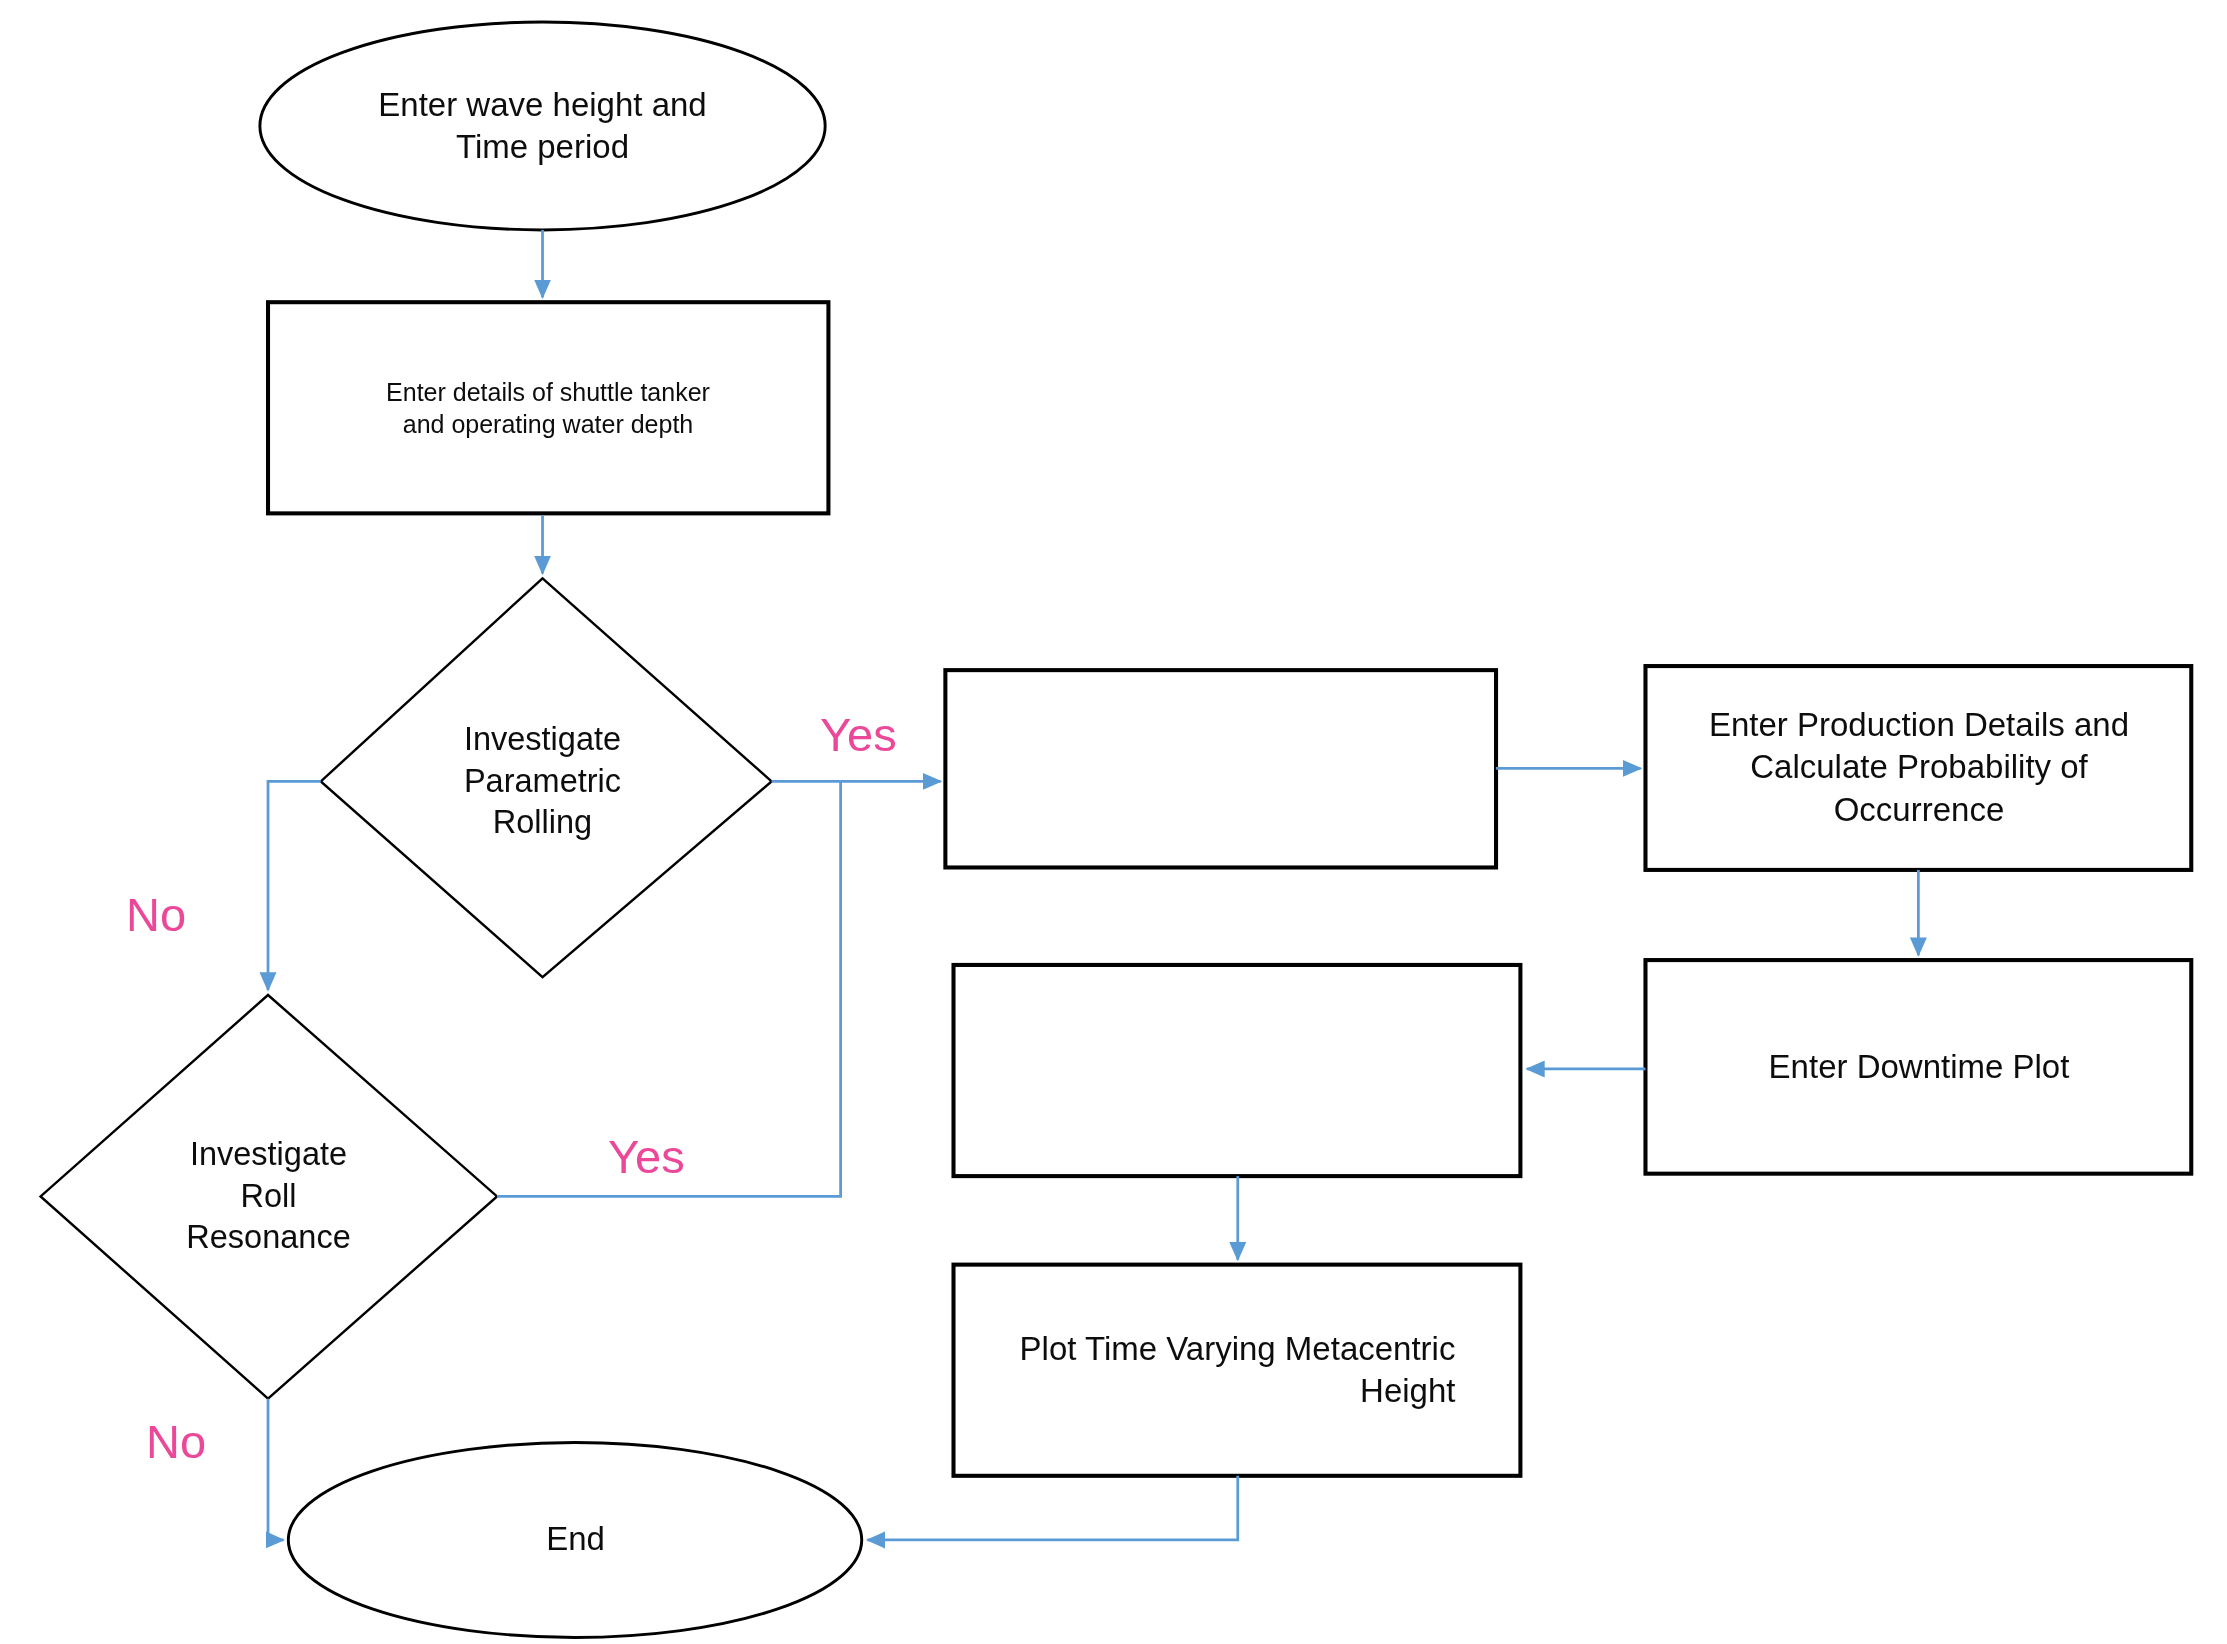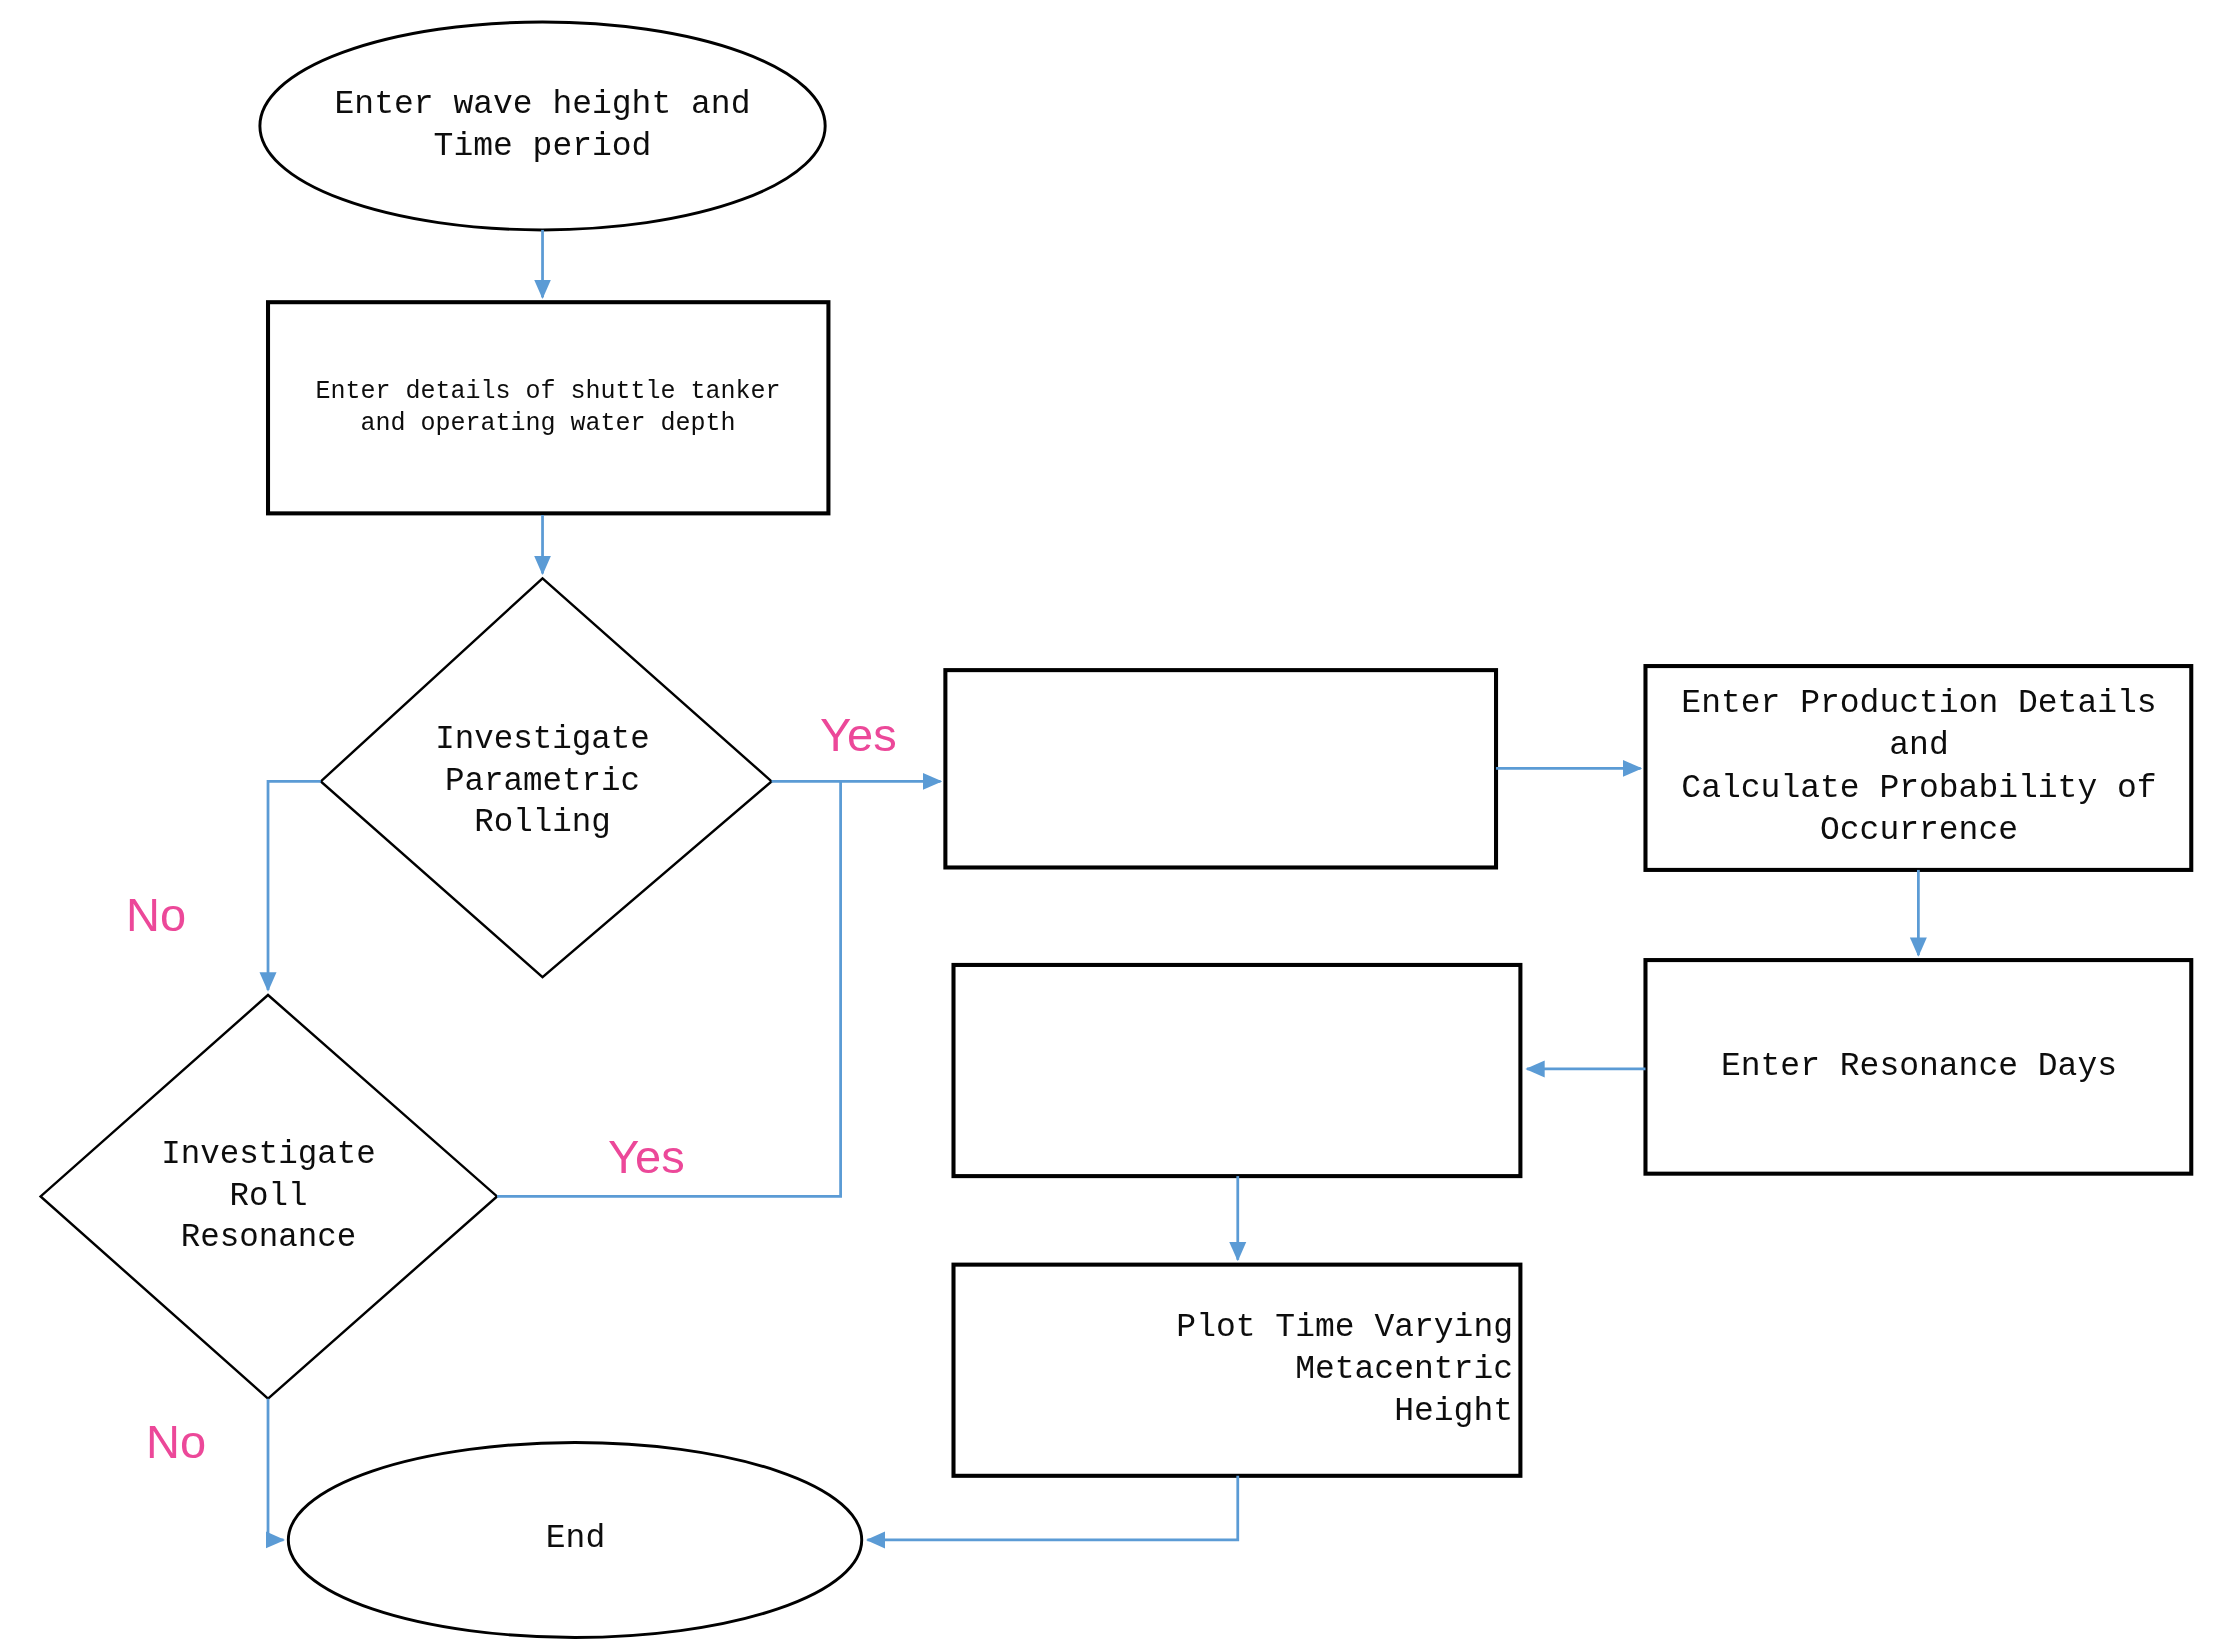--- a/index.html
+++ b/index.html
@@ -1,21 +1,21 @@
 <!DOCTYPE html>
 <html style="font-size:13px"><head>
 <meta charset="utf-8">
 <style>
   html,body{margin:0;padding:0;background:#ffffff;}
   #root{position:relative;width:2227px;height:1644px;background:#ffffff;
         font-family:"Liberation Sans", sans-serif;overflow:hidden;}
   svg#canvas{position:absolute;left:0;top:0;width:2227px;height:1644px;}
   .node-label{position:absolute;display:flex;align-items:center;justify-content:center;
               text-align:center;color:#0d0d0d;line-height:1.28;pointer-events:none;
-              font-family:Liberation Mono, monospace;}
+              font-family:Liberation Sans, sans-serif;}
   .edge-label{position:absolute;color:#ec4899;font-family:"Liberation Sans", sans-serif;
               white-space:nowrap;}
 </style>
 </head>
 <body>
 
 <div id="root">
 
   <svg id="canvas" viewBox="0 0 2742 2024">
     <defs>
@@ -71,21 +71,21 @@
 
   <div class="node-label" style="left: 276px; top: 327px; width: 544px; height: 162px; font-size: 25px; display: flex; flex-direction: column; justify-content: center;">Enter details of shuttle tanker<br>and operating water depth</div>
 
   <div class="node-label" style="left: 388px; top: 684px; width: 309px; height: 195px; font-size: 32.5px; display: flex; flex-direction: column; justify-content: center;">Investigate<br>Parametric<br>Rolling</div>
 
   <div class="node-label" style="left: 114px; top: 1099px; width: 309px; height: 195px; font-size: 32.5px; display: flex; flex-direction: column; justify-content: center;">Investigate<br>Roll<br>Resonance</div>
 
 
   <div class="node-label" style="left: 1654px; top: 686px; width: 530px; height: 163px; font-size: 33px; display: flex; flex-direction: column; justify-content: center;">Enter Production  Details and<br>Calculate Probability of<br>Occurrence</div>
 
-  <div class="node-label" style="left:1654px;top:985px;width:530px;height:165px;font-size:33px;">Enter Resonance  Days</div>
+  <div class="node-label" style="left:1654px;top:985px;width:530px;height:165px;font-size:33px;">Enter Downtime  Plot</div>
 
 
   <div class="node-label" style="left: 962px; top: 1289px; width: 551px; height: 162px; font-size: 33px; display: flex; flex-direction: column; justify-content: center; text-align: right;">Plot Time Varying Metacentric<br>Height</div>
 
   <div class="node-label" style="left:413px;top:1491px;width:325px;height:97px;font-size:33px;">End</div>
 
   <div class="edge-label" style="left:820px;top:707px;font-size:47px;">Yes</div>
 
   <div class="edge-label" style="left:126px;top:887px;font-size:47px;">No</div>
 

